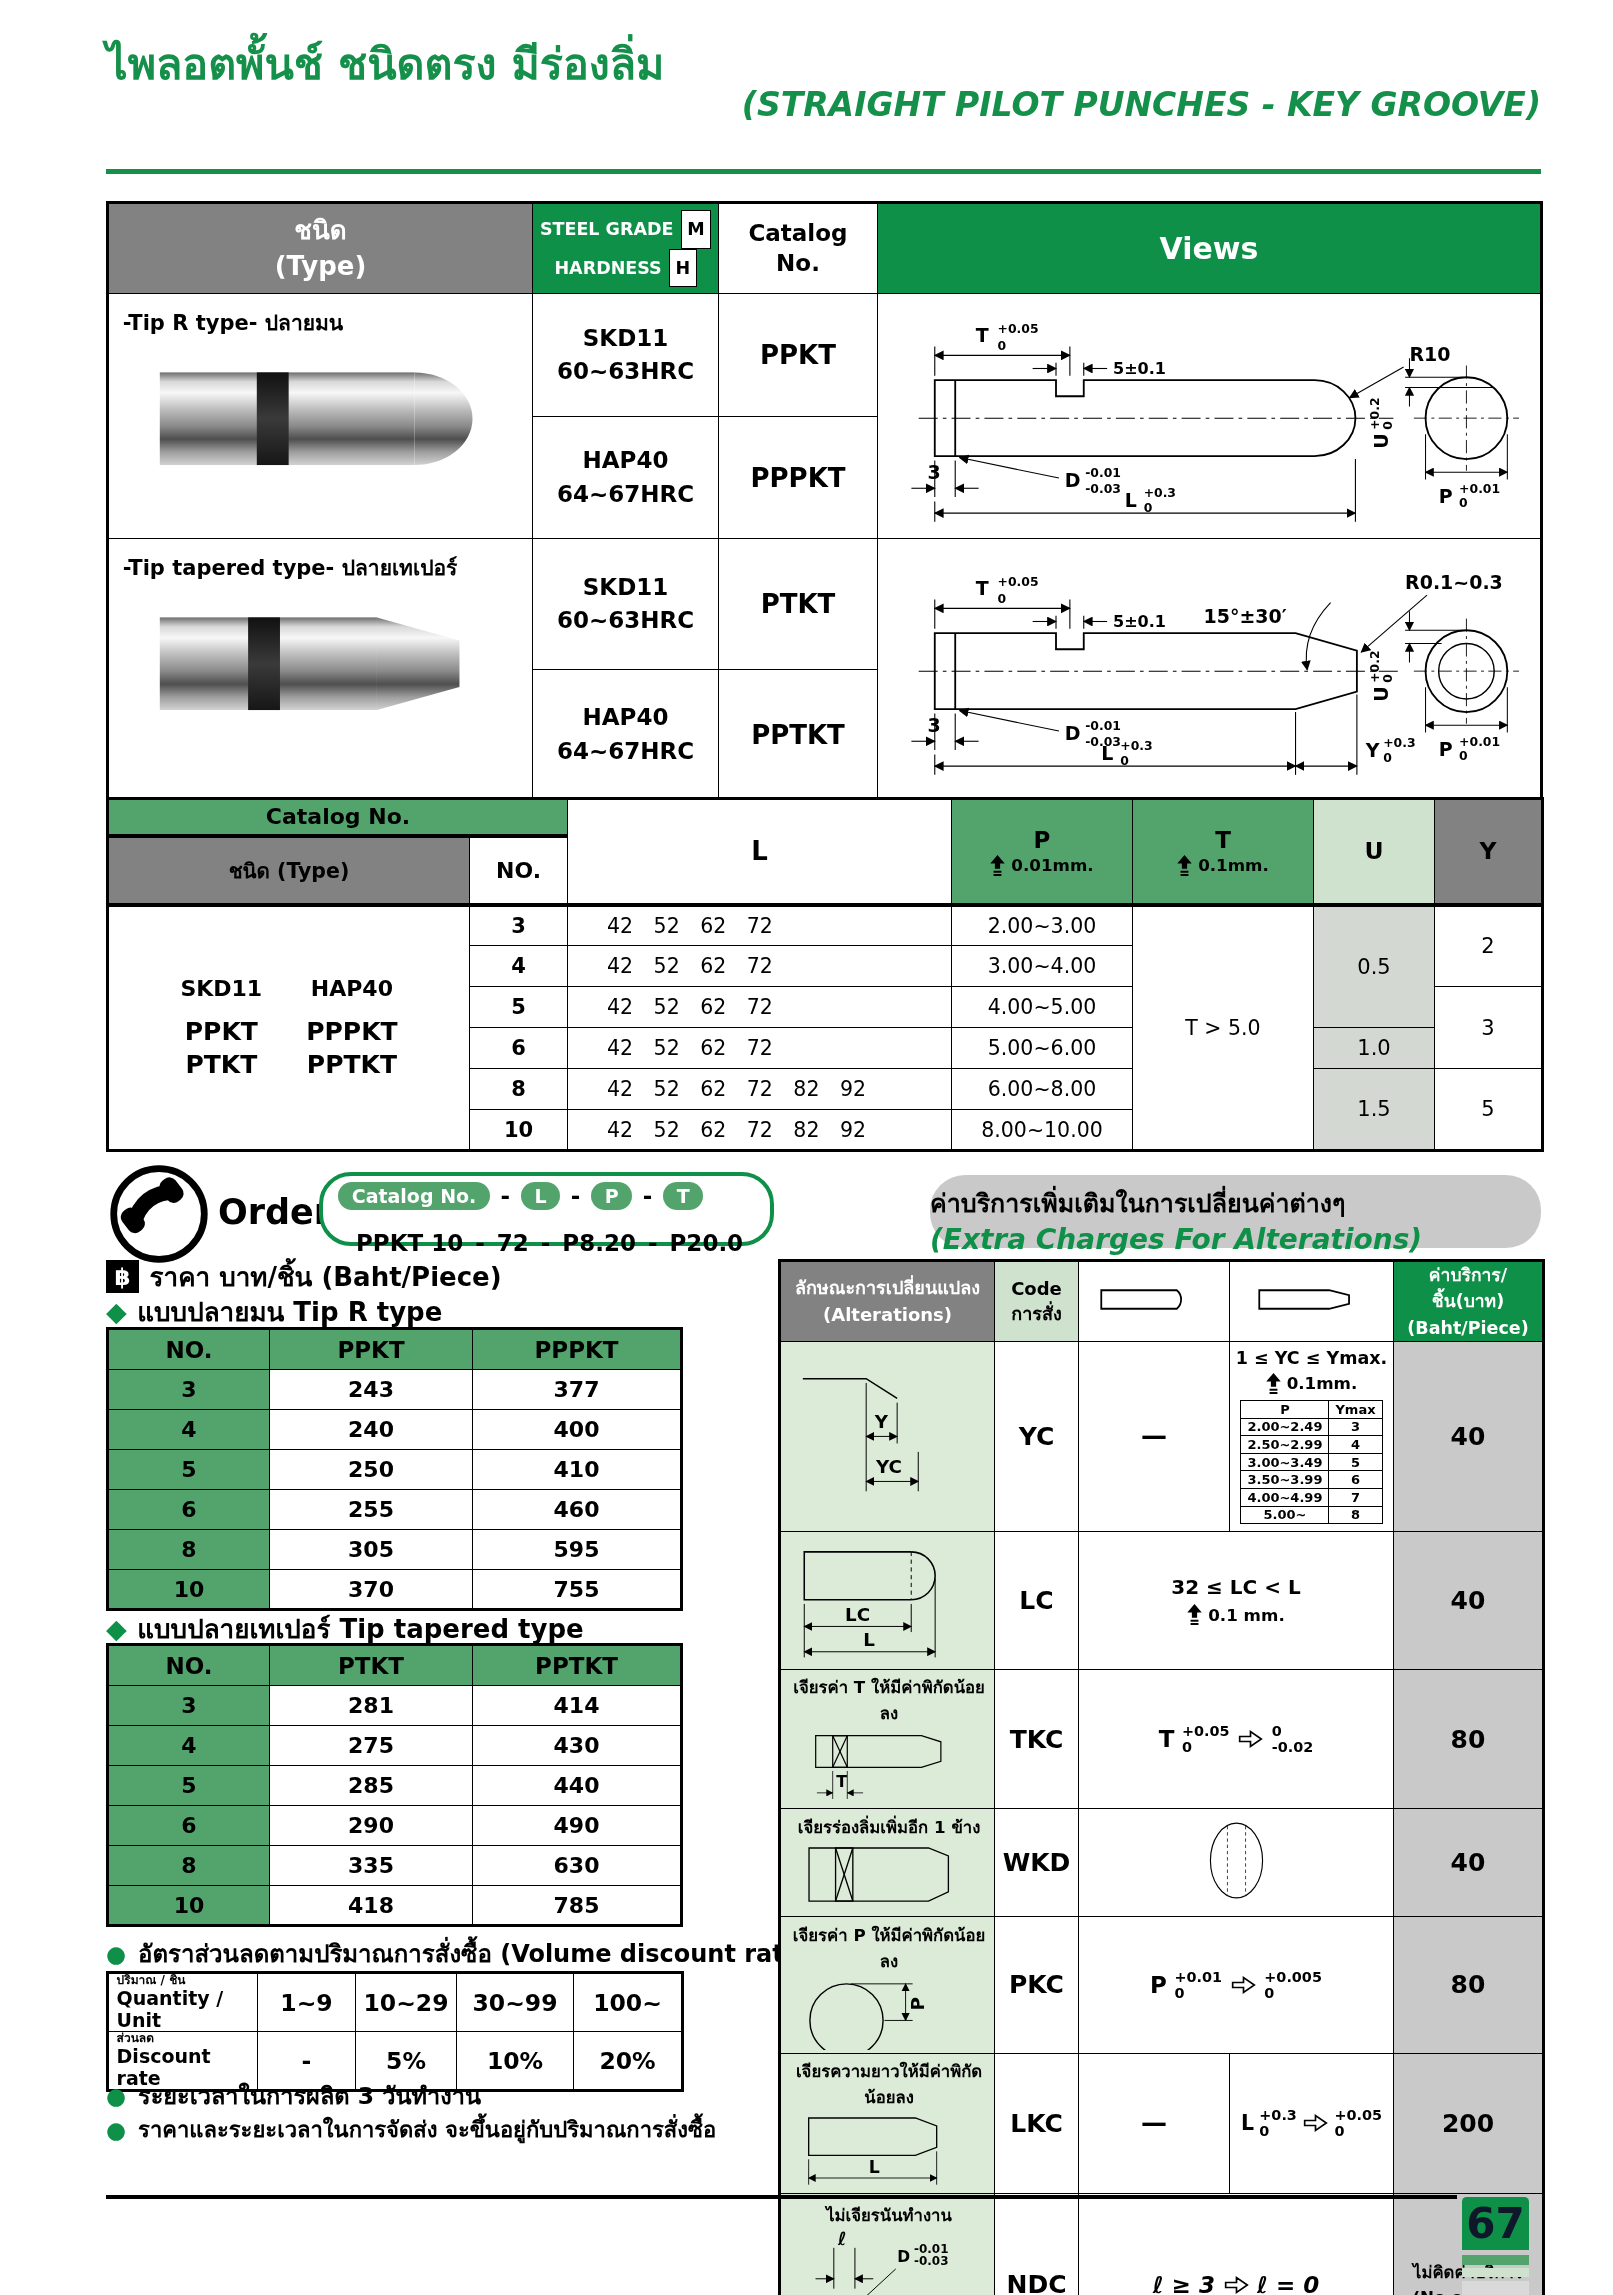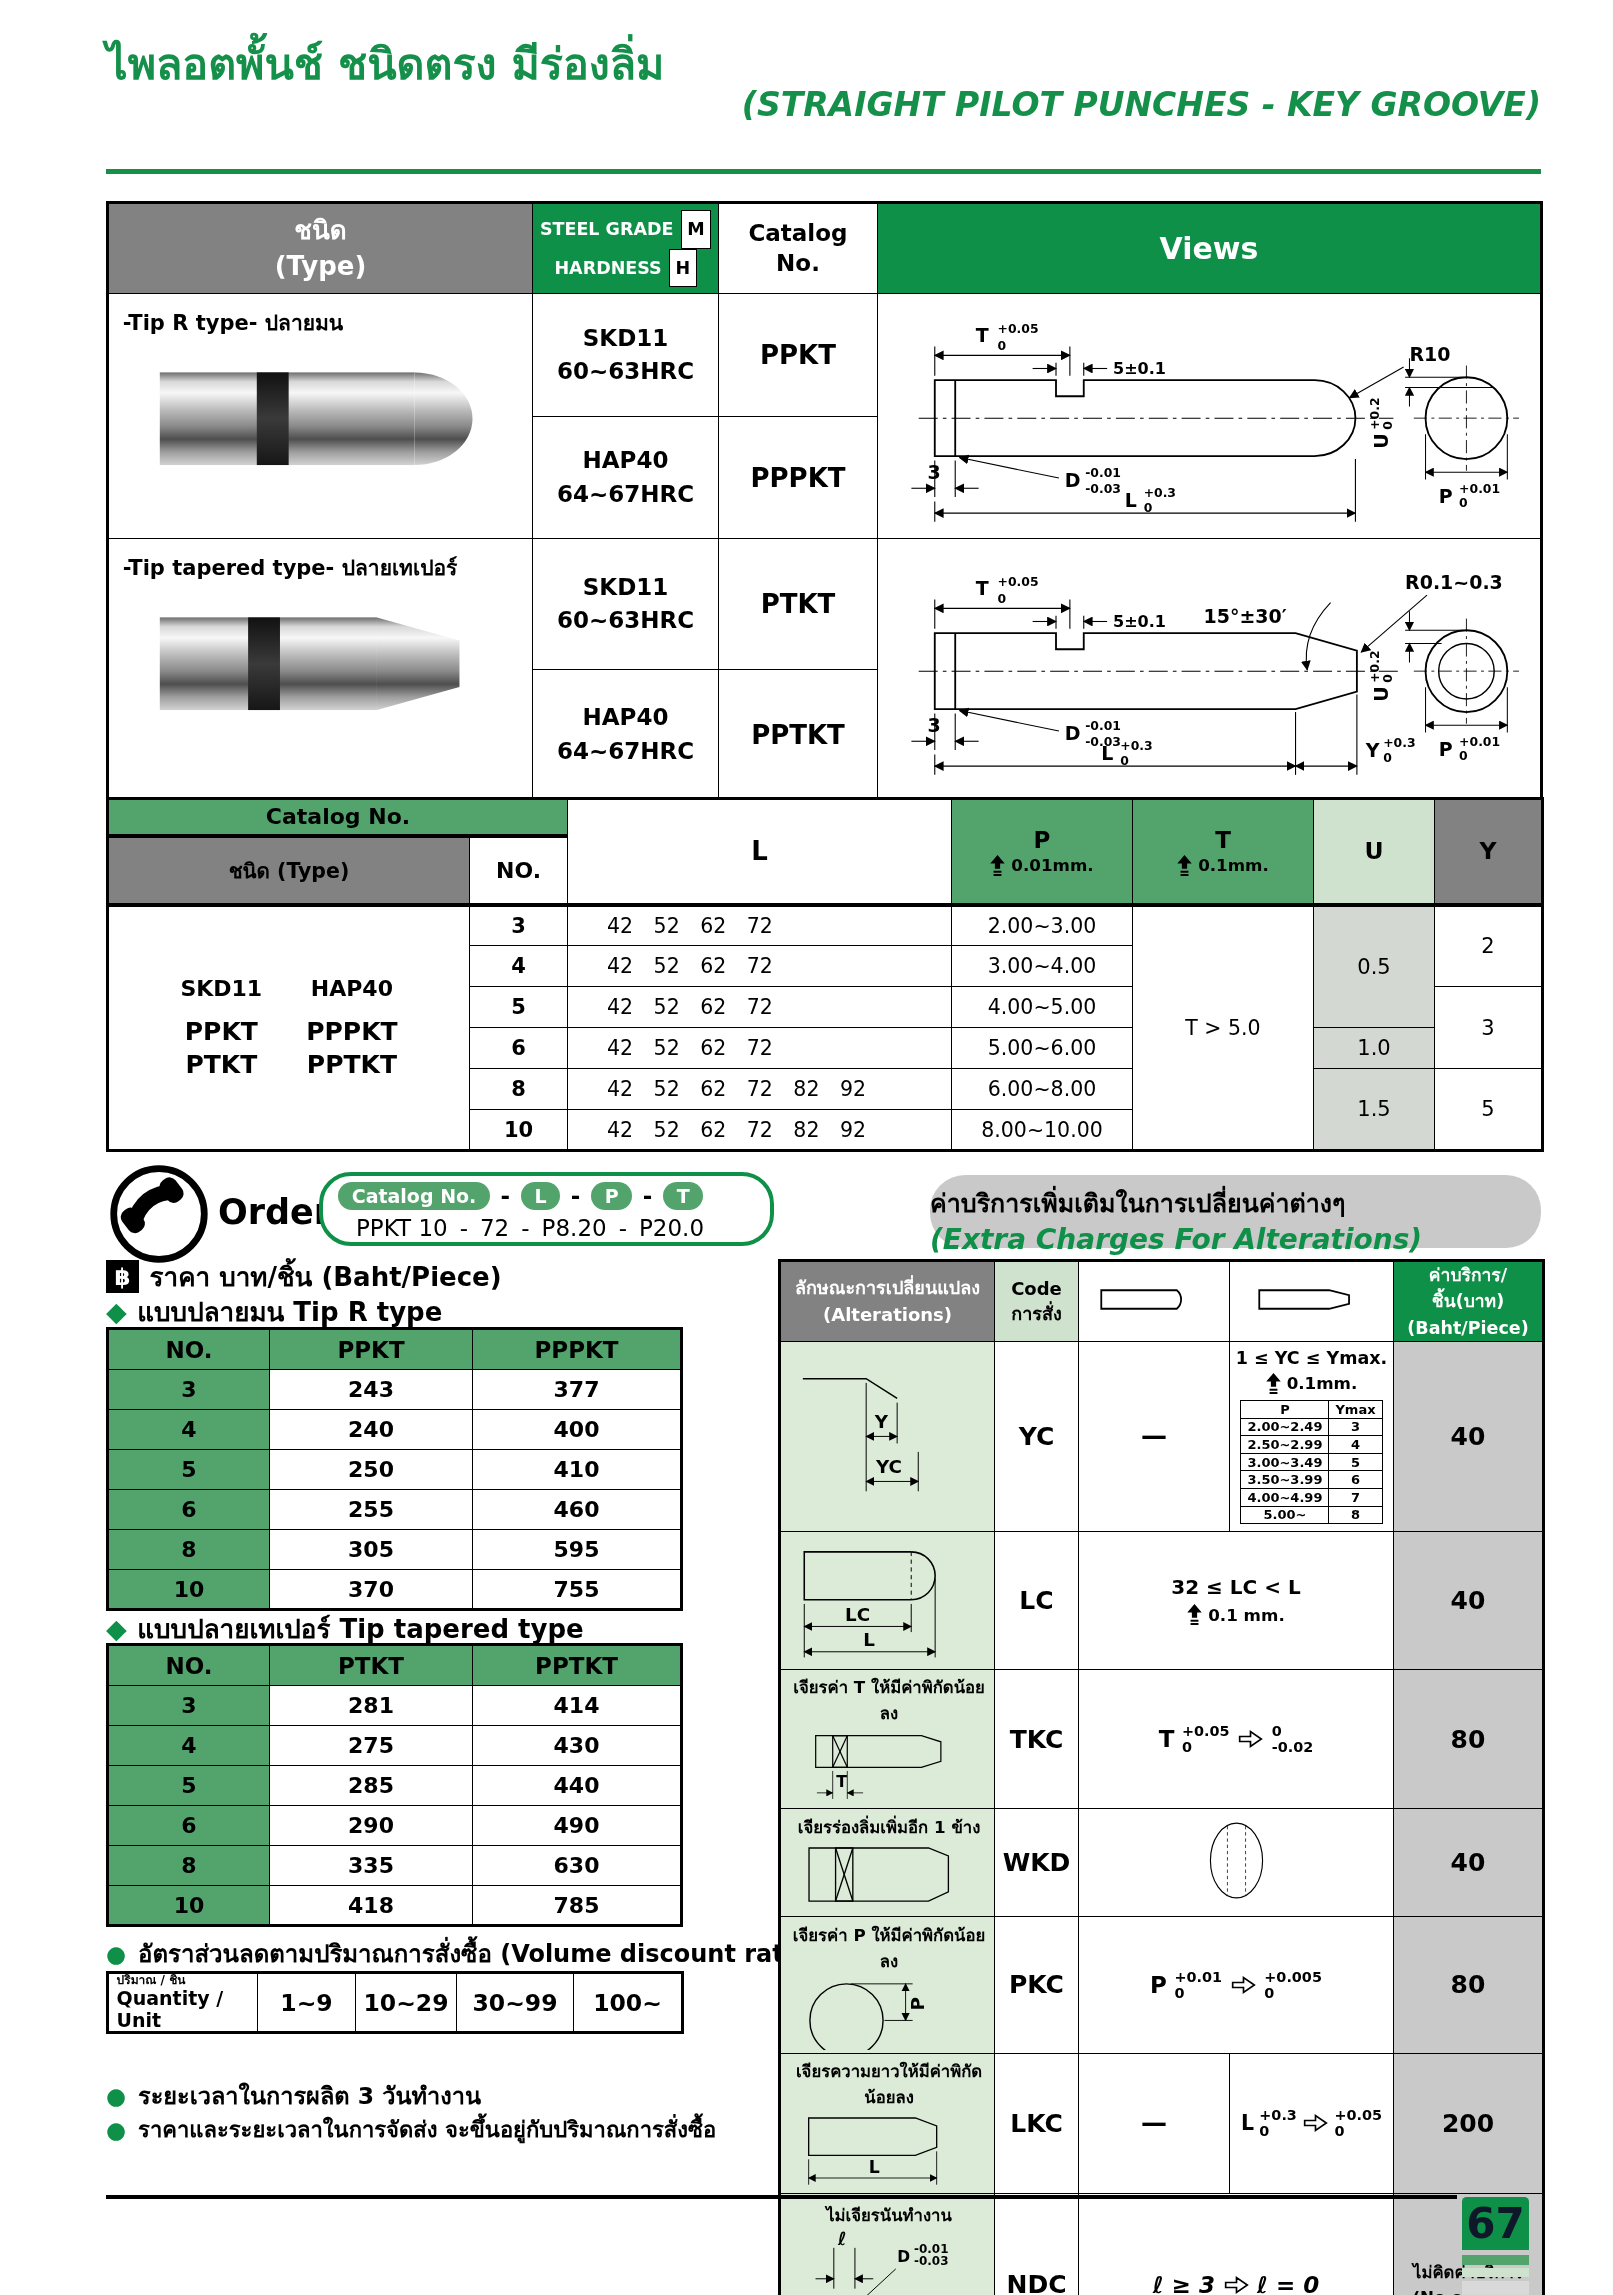--- a/index.html
+++ b/index.html
@@ -57,21 +57,21 @@
 .dt-grid{display:flex;justify-content:center;gap:44px}
 .dt-col{display:flex;flex-direction:column;gap:4.6px}
 .dt-steel{font-size:22px;font-weight:bold;margin-bottom:10.6px}
 .dt-cat{font-size:25px;font-weight:bold}
 
 .order-label{font-size:35px;font-weight:bold}
 .order-box{border:4.6px solid var(--green);border-radius:32px;background:#fff;padding:6px 10.6px 4.6px 15px}
 .pill-row{display:flex;align-items:center;gap:10.6px}
 .pill{background:var(--green2);color:#fff;font-weight:bold;font-size:19px;border-radius:16.7px;padding:3px 13.7px;min-width:35px;text-align:center}
 .dashsep{font-size:23px;font-weight:bold}
-.ex-row{display:flex;align-items:center;gap:12px;font-size:23px;font-weight:normal;margin-top:5px;padding-left:18px}
+.ex-row{display:flex;align-items:center;gap:12px;font-size:23px;font-weight:bold;margin-top:20px;padding-left:18px}
 
 .alt-head{background:var(--grayfee);border-radius:35px;text-align:left;padding-top:7.6px}
 .alt-head .l1{font-size:25px;font-weight:bold}
 .alt-head .l2{font-size:28px;font-weight:bold;font-style:italic;color:var(--green)}
 
 .bline{display:flex;align-items:center;gap:10.6px;font-size:26px;font-weight:bold}
 .bbadge{display:inline-flex;align-items:center;justify-content:center;background:#000;color:#fff;width:33px;height:33px;font-size:23px;font-weight:bold}
 .dialine{display:flex;align-items:center;gap:10.6px;font-size:26px;font-weight:bold}
 .dia{color:var(--green);font-size:27px}
 .dot{color:var(--green);font-size:23px}
@@ -604,20 +604,30 @@
 <tbody>
         <tr style="height:46px" id="qty-row">
   <th>
             <div class="lab1">ปริมาณ / ชิ้น</div>
             <div class="lab2">Quantity / Unit</div>
           </th>
 <td>1~9</td>
           <td>10~29</td>
           <td>30~99</td>
           <td>100~</td>
+        </tr>
+<tr style="height:46px" id="rate-row">
+  <th>
+            <div class="lab1">ส่วนลด</div>
+            <div class="lab2">Discount rate</div>
+          </th>
+<td>-</td>
+          <td>5%</td>
+          <td>10%</td>
+          <td>20%</td>
         </tr>
 </tbody>
     </table>
 
 <div class="noteline abs" style="left:106px;top:2077px">
   <span class="dot">●</span>
   <span>ระยะเวลาในการผลิต 3 วันทำงาน</span>
 </div>
 <div class="noteline abs" style="left:106px;top:2112px">
   <span class="dot">●</span>

